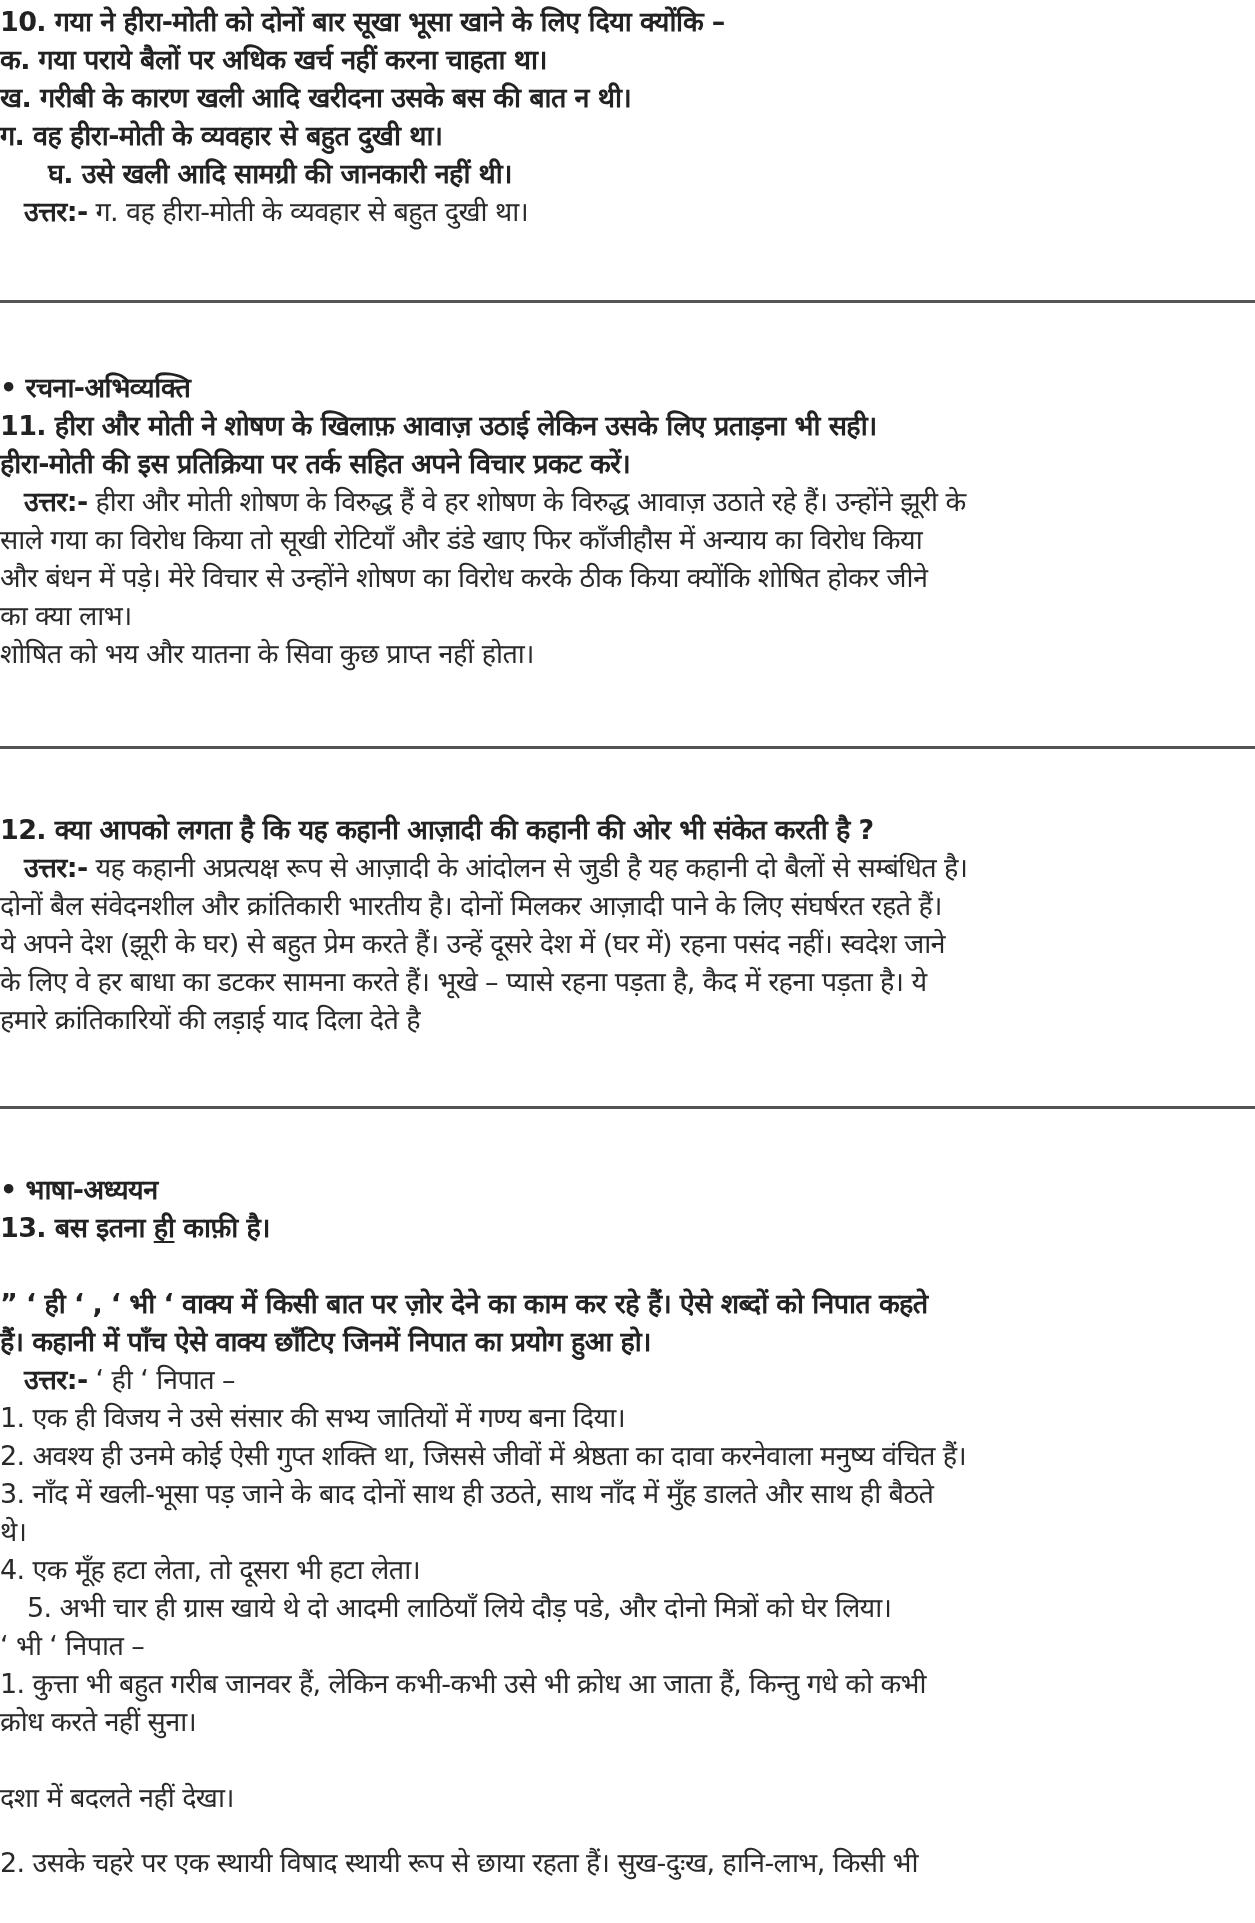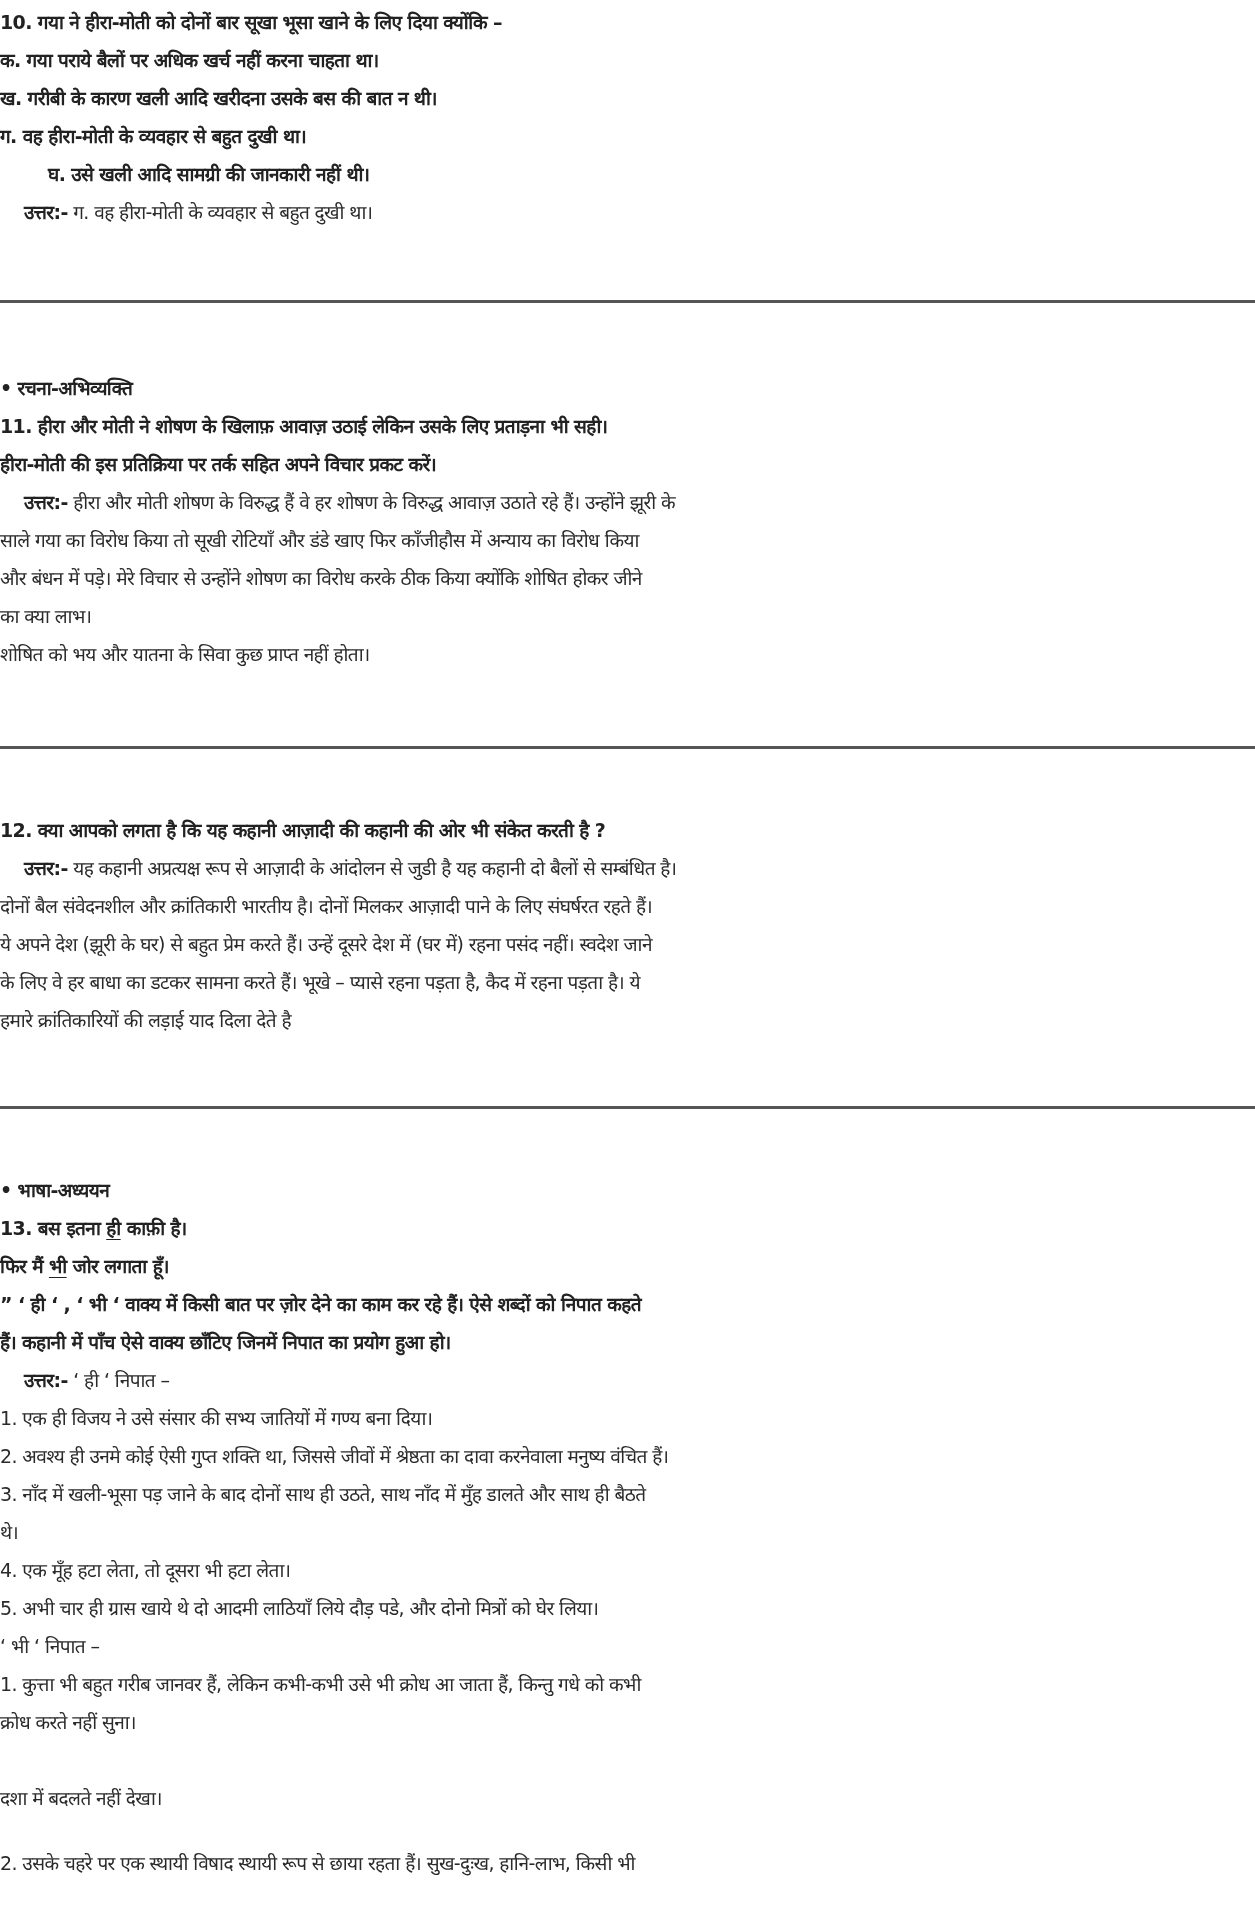--- a/index.html
+++ b/index.html
@@ -16,21 +16,21 @@
     }
     .page {
       position: relative;
       width: 1255px;
       height: 1923px;
     }
     .line {
       position: absolute;
       left: 0;
       white-space: nowrap;
-      font-size: 19px;
+      font-size: 27px;
       line-height: 40px;
       letter-spacing: -0.6px;
       transform-origin: left top;
     }
     .bold { font-weight: bold; color: #222; }
     .reg { font-weight: normal; color: #2a2a2a; }
     .ans-label { font-weight: bold; color: #222; margin-left: 24px; }
     .ul { text-decoration: underline; text-underline-offset: 4px; }
     .divider {
       position: absolute;
@@ -79,33 +79,30 @@
   <div class="line reg" style="top:924px;">ये अपने देश (झूरी के घर) से बहुत प्रेम करते हैं। उन्हें दूसरे देश में (घर में) रहना पसंद नहीं। स्वदेश जाने</div>
   <div class="line reg" style="top:1000px;">हमारे क्रांतिकारियों की लड़ाई याद दिला देते है</div>
 
   <div class="divider" style="top:1106px;"></div>
 
   <div class="line bold" style="top:1170px;">• भाषा-अध्ययन</div>
 
   <div class="line bold" style="top:1208px;">
     <span>13. बस इतना </span><span class="ul">ही</span><span> काफ़ी है।</span>
   </div>
-  <div class="line bold" style="top:1246px;">
-    <span>फिर मैं </span><span class="ul">भी</span><span> जोर लगाता हूँ।</span>
-  </div>
   <div class="line bold" style="top:1284px;">” ‘ ही ‘ , ‘ भी ‘ वाक्य में किसी बात पर ज़ोर देने का काम कर रहे हैं। ऐसे शब्दों को निपात कहते</div>
   <div class="line bold" style="top:1322px;">हैं। कहानी में पाँच ऐसे वाक्य छाँटिए जिनमें निपात का प्रयोग हुआ हो।</div>
   <div class="line reg" style="top:1360px;">
     <span class="ans-label">उत्तर:-</span><span> ‘ ही ‘ निपात –</span>
   </div>
   <div class="line reg" style="top:1398px;">1. एक ही विजय ने उसे संसार की सभ्य जातियों में गण्य बना दिया।</div>
   <div class="line reg" style="top:1436px;">2. अवश्य ही उनमे कोई ऐसी गुप्त शक्ति था, जिससे जीवों में श्रेष्ठता का दावा करनेवाला मनुष्य वंचित हैं।</div>
   <div class="line reg" style="top:1474px;">3. नाँद में खली-भूसा पड़ जाने के बाद दोनों साथ ही उठते, साथ नाँद में मुँह डालते और साथ ही बैठते</div>
   <div class="line reg" style="top:1512px;">थे।</div>
   <div class="line reg" style="top:1550px;">4. एक मूँह हटा लेता, तो दूसरा भी हटा लेता।</div>
-  <div class="line reg" style="top:1588px;">5. अभी चार ही ग्रास खाये थे दो आदमी लाठियाँ लिये दौड़ पडे, और दोनो मित्रों को घेर लिया।</div>
+  <div class="line reg" style="top:1588px;padding-left:27px;">5. अभी चार ही ग्रास खाये थे दो आदमी लाठियाँ लिये दौड़ पडे, और दोनो मित्रों को घेर लिया।</div>
   <div class="line reg" style="top:1626px;">‘ भी ‘ निपात –</div>
   <div class="line reg" style="top:1664px;">1. कुत्ता भी बहुत गरीब जानवर हैं, लेकिन कभी-कभी उसे भी क्रोध आ जाता हैं, किन्तु गधे को कभी</div>
   <div class="line reg" style="top:1702px;">क्रोध करते नहीं सुना।</div>
   <div class="line reg" style="top:1843px;text-align:right;">2. उसके चहरे पर एक स्थायी विषाद स्थायी रूप से छाया रहता हैं। सुख-दुःख, हानि-लाभ, किसी भी</div>
   <div class="line reg" style="top:1778px;">दशा में बदलते नहीं देखा।</div>
 
 </div>
 
 </body></html>

